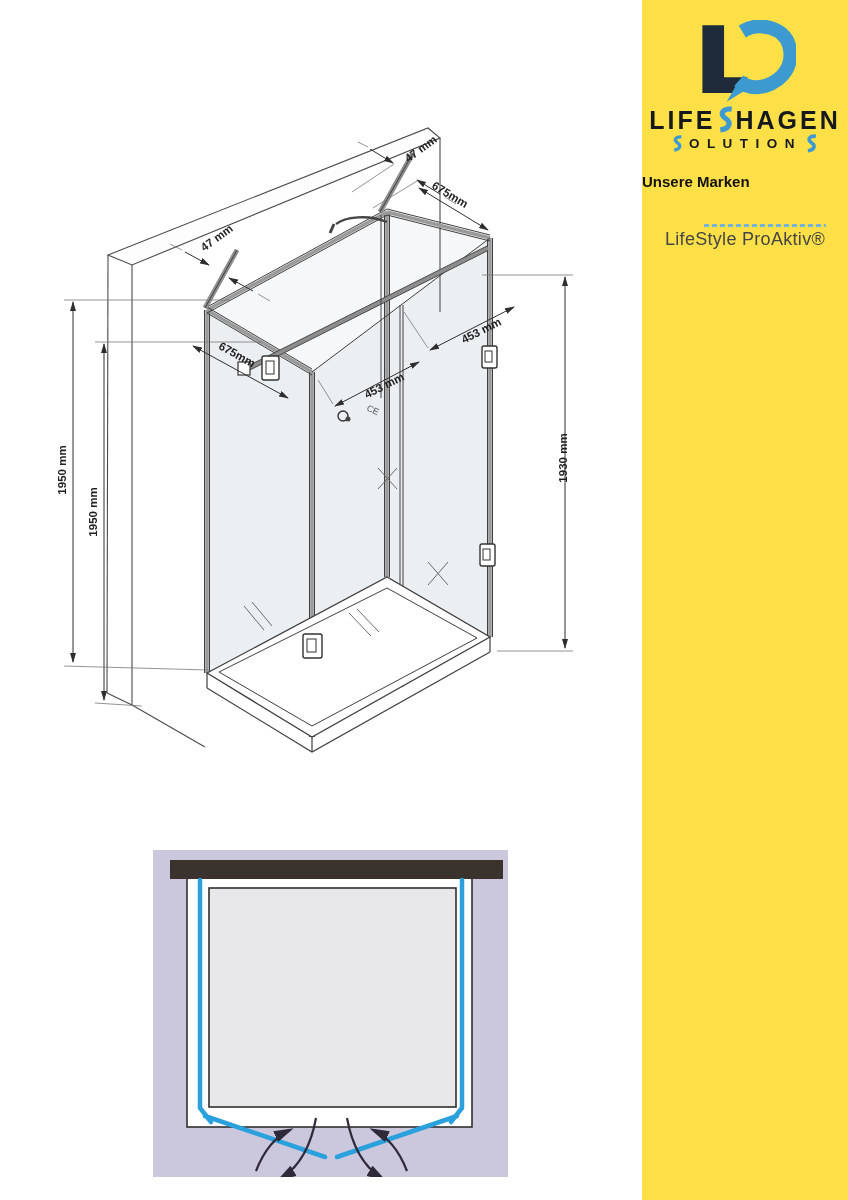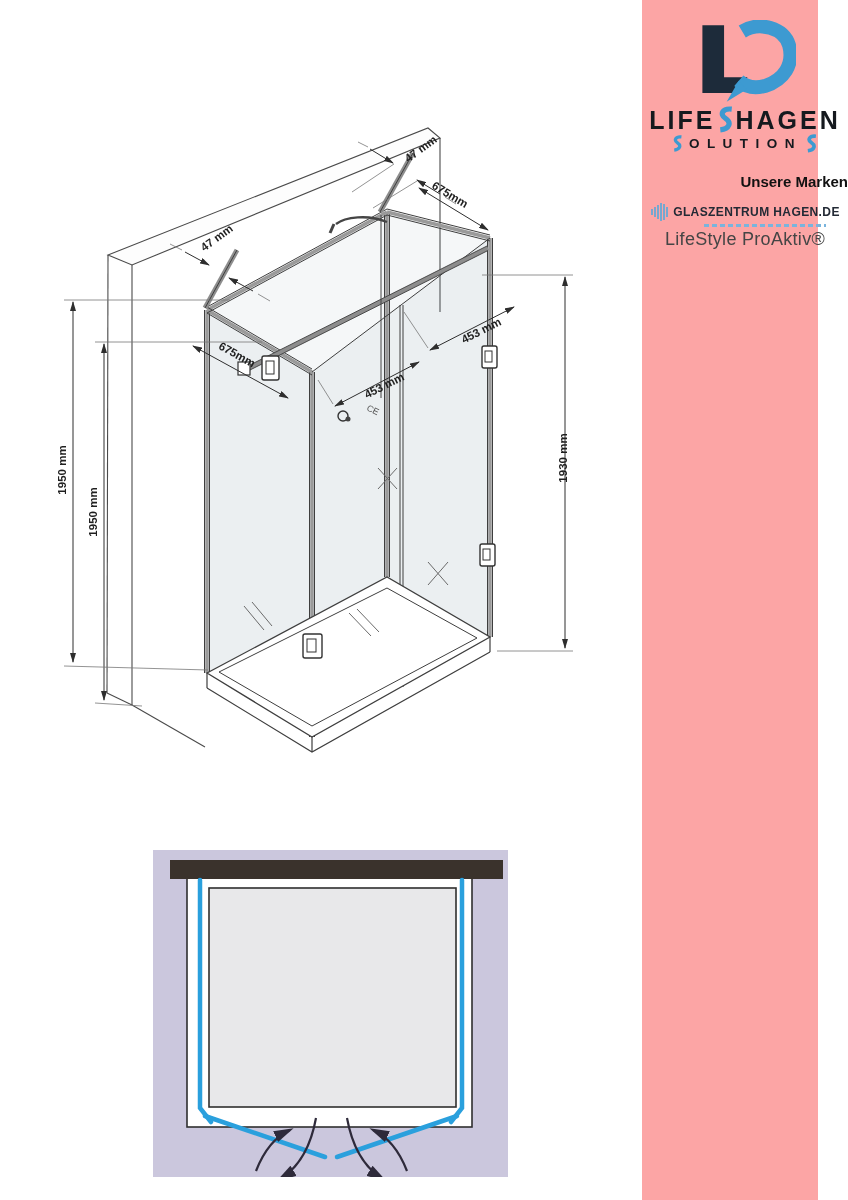--- a/index.html
+++ b/index.html
@@ -1,28 +1,28 @@
 <!DOCTYPE html>
 <html><head>
 <meta charset="utf-8">
 <style>
   html,body{margin:0;padding:0;background:#fff;}
   .page{position:relative;width:848px;height:1200px;background:#ffffff;overflow:hidden;
         font-family:"Liberation Sans",sans-serif;}
   svg text{font-family:"Liberation Sans",sans-serif;}
 
   
-  .sidebar{position:absolute;left:642px;top:0;width:176px;height:1200px;background:#fca5a5;}
+  .sidebar{position:absolute;left:642px;top:0;width:206px;height:1200px;background:#fde047;}
   .logo-mark{position:absolute;left:50px;top:20px;}
   .wordmark{position:absolute;left:0;top:106px;width:206px;display:flex;align-items:flex-end;justify-content:center;}
   .wordmark .wm-txt{font-size:25px;font-weight:800;letter-spacing:3px;color:#15191e;line-height:26px;}
   .wordmark svg{margin:0 1px 0 2px;}
   .solutions{position:absolute;left:0;top:134px;width:206px;display:flex;align-items:center;justify-content:center;}
   .solutions .so-txt{font-size:13.5px;font-weight:800;letter-spacing:7.5px;color:#15191e;margin:0 3px 0 6px;}
-  .unsere-marken{position:absolute;left:0;top:173px;width:206px;text-align:right;
+  .unsere-marken{position:absolute;left:0;top:173px;width:206px;text-align:left;
                  font-size:15px;font-weight:800;color:#111;}
   .brand-gz{position:absolute;left:0;top:201px;width:206px;display:flex;align-items:center;justify-content:center;}
   .brand-gz .gz-label{font-size:12px;font-weight:700;letter-spacing:.4px;color:#232a35;margin-left:3px;}
   .gz-tagline{position:absolute;left:62px;top:224px;width:122px;height:3px;
               background:repeating-linear-gradient(90deg,#79b4dd 0 5px,rgba(0,0,0,0) 5px 8px);}
   .brand-pa{position:absolute;left:0;top:229px;width:206px;text-align:center;
             font-size:18px;font-weight:400;letter-spacing:.3px;color:#454545;}
 
   
   .iso-svg{position:absolute;left:0;top:0;}
@@ -224,31 +224,18 @@
         <path d="M14,3 C5,2 2,8 8,12 C14,16 12,22 3,23" fill="none" stroke="#3d9ad1" stroke-width="5"></path>
       </svg>
       <span class="so-txt">OLUTION</span>
       <svg width="13" height="19" viewBox="0 0 16 26">
         <path d="M14,3 C5,2 2,8 8,12 C14,16 12,22 3,23" fill="none" stroke="#3d9ad1" stroke-width="5"></path>
       </svg>
     </div>
 
     <div class="unsere-marken">Unsere Marken</div>
 
-    <div class="brand-gz">
-      <svg width="20" height="21" viewBox="0 0 20 21">
-        <g stroke="#5fa8d8" stroke-width="1.7">
-          <line x1="2" y1="8" x2="2" y2="14"></line>
-          <line x1="5" y1="6" x2="5" y2="16"></line>
-          <line x1="8" y1="4" x2="8" y2="18"></line>
-          <line x1="11" y1="2" x2="11" y2="20"></line>
-          <line x1="14" y1="3" x2="14" y2="19"></line>
-          <line x1="17" y1="6" x2="17" y2="16"></line>
-        </g>
-      </svg>
-      <span class="gz-label">GLASZENTRUM HAGEN.DE</span>
-    </div>
     <div class="gz-tagline"></div>
 
     <div class="brand-pa">LifeStyle ProAktiv®</div>
 
   </div>
 </div>
 
 </body></html>

